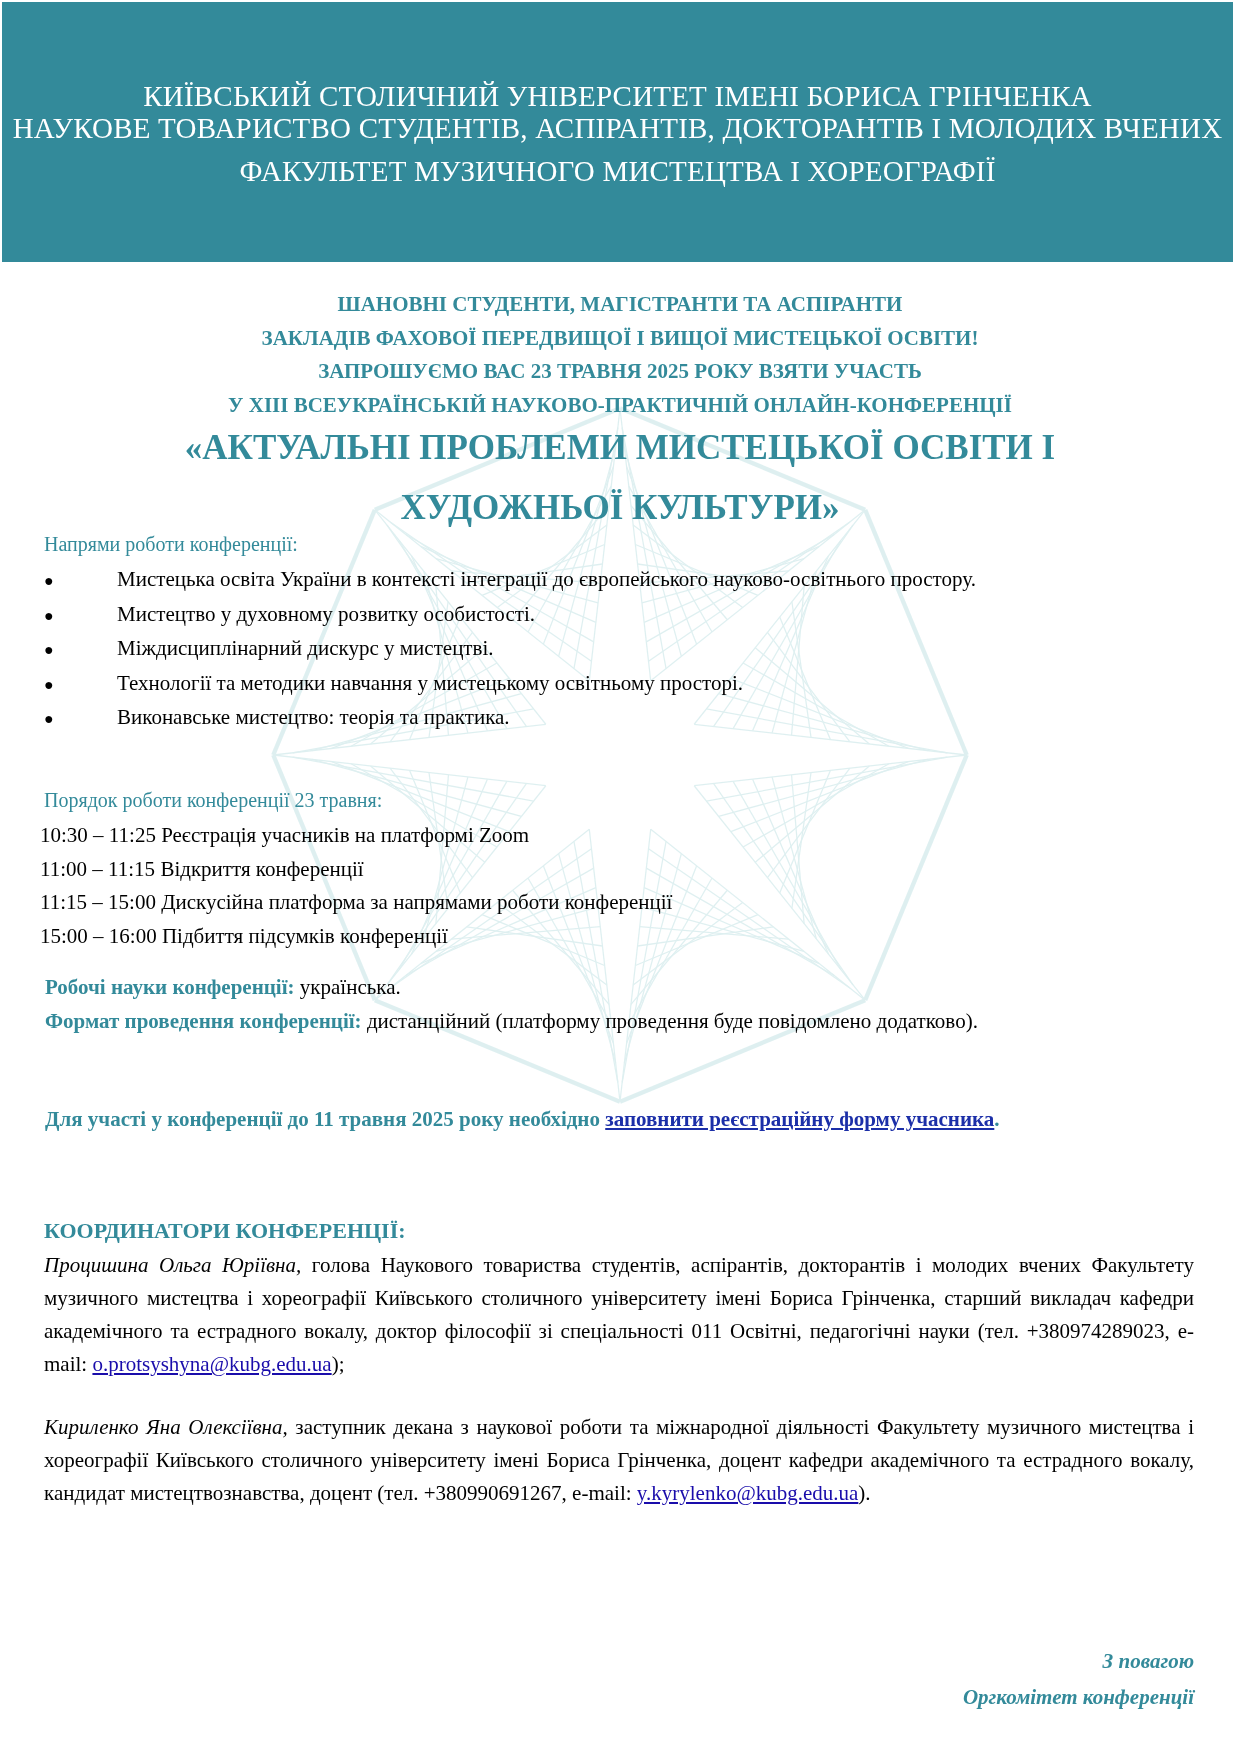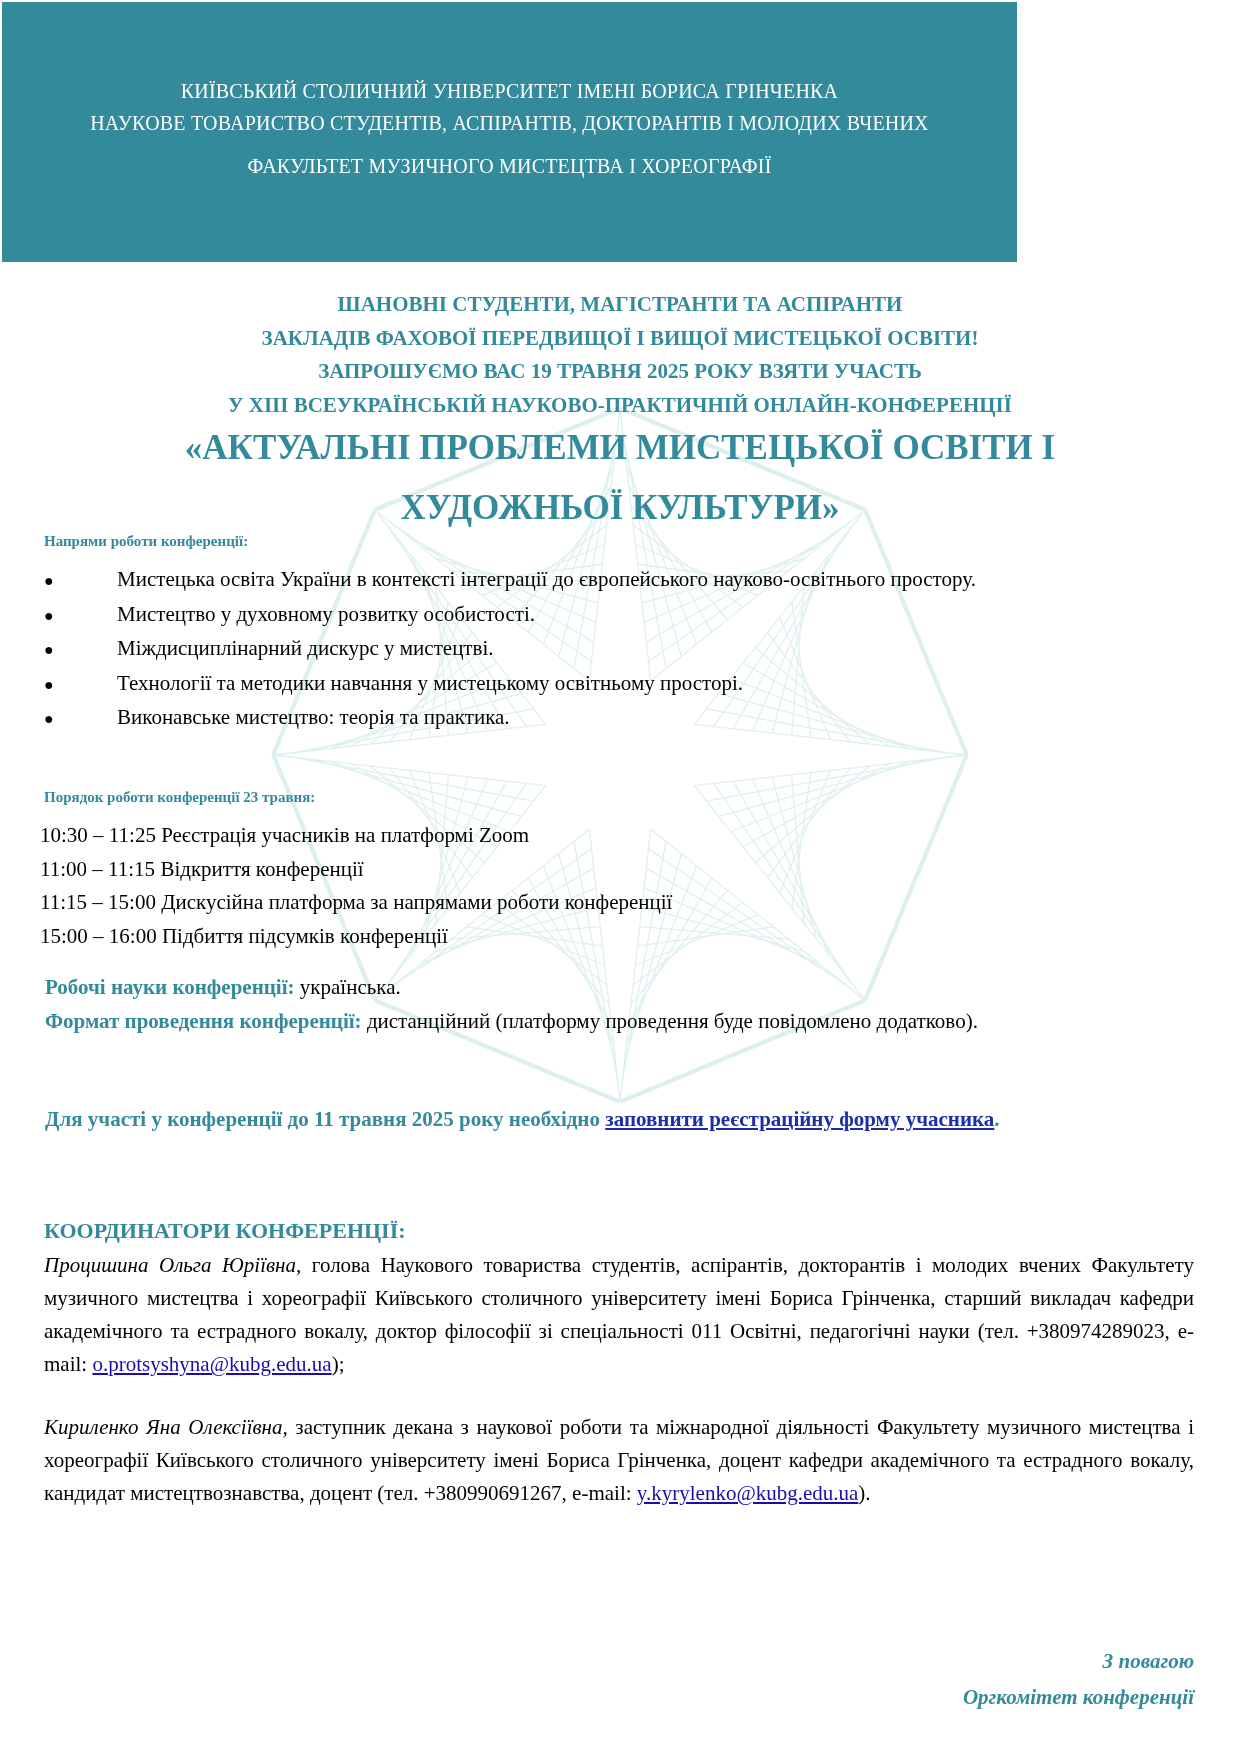--- a/index.html
+++ b/index.html
@@ -3,25 +3,25 @@
   <meta charset="utf-8">
   <style>
     html, body { margin: 0; padding: 0; }
     body {
       width: 1240px; height: 1754px; position: relative; overflow: hidden;
       background: #ffffff;
       font-family: "Liberation Serif", "DejaVu Serif", serif;
       color: #000;
     }
     .header {
-      position: absolute; left: 2px; top: 2px; width: 1015px; height: 260px;
+      position: absolute; left: 2px; top: 2px; width: 1231px; height: 260px;
       background: #338a9a;
       color: #ffffff;
       text-align: center;
-      font-size: 20px;
+      font-size: 29px;
       letter-spacing: 0.2px;
     }
     .header .l1 { position: absolute; top: 78px; left: 0; right: 0; }
     .header .l2 { position: absolute; top: 110px; left: 0; right: 0; }
     .header .l3 { position: absolute; top: 153px; left: 0; right: 0; }
 
     .watermark {
       position: absolute; left: 255px; top: 390px; width: 730px; height: 730px;
       opacity: 0.16; pointer-events: none;
     }
@@ -29,21 +29,21 @@
       position: absolute; left: 0; right: 0; top: 288px;
       text-align: center; font-weight: bold; color: #338a9a;
       font-size: 21px; line-height: 33.5px;
     }
     .conf-title {
       position: absolute; left: 0; right: 0; top: 418px;
       text-align: center; font-weight: bold; color: #338a9a;
       font-size: 35px; line-height: 60px;
     }
     .section-title {
-      position: absolute; left: 44px; font-weight: bold; color: #338a9a; font-size: 15px;
+      position: absolute; left: 44px; font-weight: normal; color: #338a9a; font-size: 20px;
     }
     .bullets { position: absolute; left: 44px; top: 567px; font-size: 21px; }
     .bullets .item { height: 34.5px; position: relative; }
     .bullets .dot { position: absolute; left: 0; top: 0; font-size: 16px; line-height: 28px; }
     .bullets .txt { position: absolute; left: 73px; top: 0; white-space: nowrap; }
 
     .schedule { position: absolute; left: 40px; top: 823px; font-size: 21px; }
     .schedule .row { height: 33.5px; white-space: nowrap; }
 
     .info { position: absolute; left: 45px; top: 975px; font-size: 21px; }
@@ -208,21 +208,21 @@
       <line x1="-16.812765326416283" y1="-27.018177500601695" x2="-1.2027193588617084" y2="-84.33219281646404"></line>
       <line x1="-12.615900419224133" y1="-23.671763607925" x2="-0.6013596794308507" y2="-89.66609640823202"></line>
       <line x1="-8.41903551203199" y1="-20.325349715248308" x2="5.329070518200751e-15" y2="-95"></line>
       <line x1="-67.17514421272203" y1="-67.175144212722" x2="5.8170722959499274e-15" y2="-95" stroke-width="1.2"></line>
     </g>
 </svg>
 
 <div class="intro">
   <div>ШАНОВНІ СТУДЕНТИ, МАГІСТРАНТИ ТА АСПІРАНТИ</div>
   <div>ЗАКЛАДІВ ФАХОВОЇ ПЕРЕДВИЩОЇ І ВИЩОЇ МИСТЕЦЬКОЇ ОСВІТИ!</div>
-  <div>ЗАПРОШУЄМО ВАС 19 ТРАВНЯ 2025 РОКУ ВЗЯТИ УЧАСТЬ</div>
+  <div>ЗАПРОШУЄМО ВАС 23 ТРАВНЯ 2025 РОКУ ВЗЯТИ УЧАСТЬ</div>
   <div>У ХІІІ ВСЕУКРАЇНСЬКІЙ НАУКОВО-ПРАКТИЧНІЙ ОНЛАЙН-КОНФЕРЕНЦІЇ</div>
 </div>
 <div class="conf-title">
   <div>«АКТУАЛЬНІ ПРОБЛЕМИ МИСТЕЦЬКОЇ ОСВІТИ І</div>
   <div>ХУДОЖНЬОЇ КУЛЬТУРИ»</div>
 </div>
 
 <div class="section-title" style="top:533px;">Напрями роботи конференції:</div>
 <div class="bullets">
   <div class="item">

